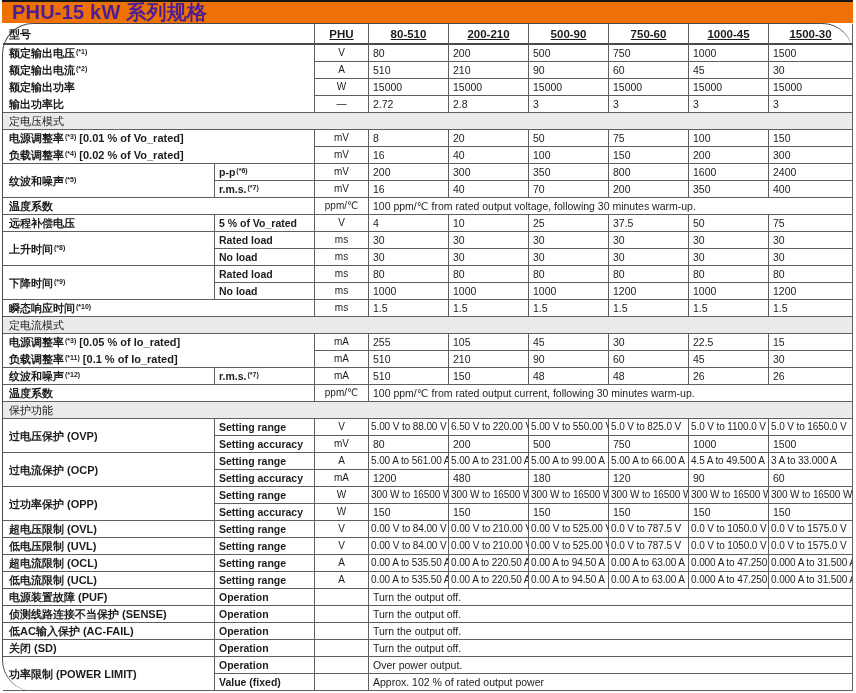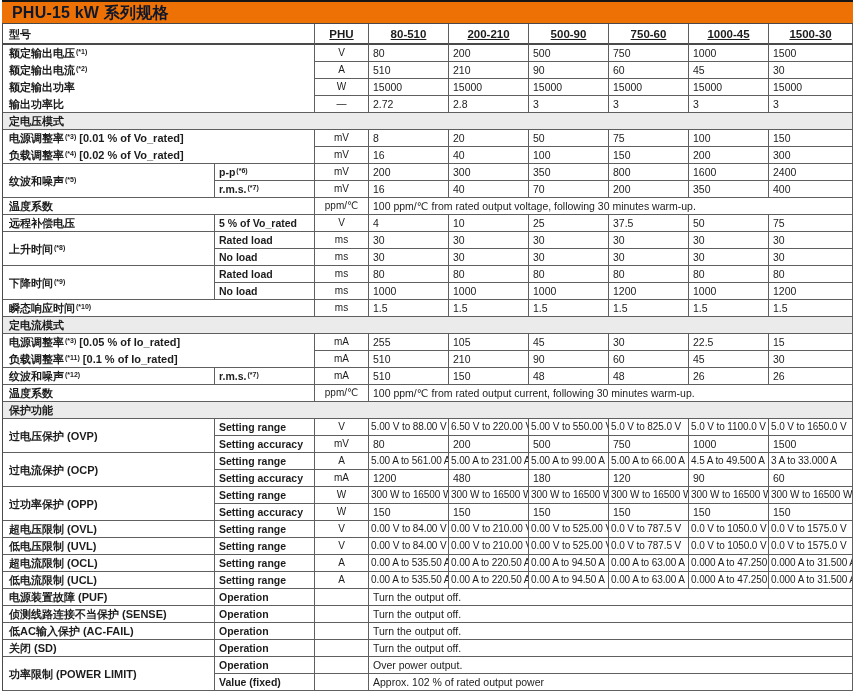--- a/index.html
+++ b/index.html
@@ -1,38 +1,38 @@
 <!DOCTYPE html>
 <html><head>
 <meta charset="utf-8">
 <style>
   html,body{margin:0;padding:0;background:#ffffff;}
   body{font-family:"Liberation Sans","DejaVu Sans",sans-serif;color:#1c1c1c;}
   .wrap{width:856px;height:693px;box-sizing:border-box;padding:0 3px 0 2px;overflow:hidden;}
   .titlebar{
-    background:#ee7105;color:#0f172a;font-weight:bold;font-size:16px;
+    background:#ee7105;color:#4c1d95;font-weight:bold;font-size:20px;
     height:21px;line-height:21px;padding-left:10px;border-top:2px solid #161616;
     letter-spacing:.2px;
   }
   table{border-collapse:separate;border-spacing:0;width:100%;table-layout:fixed;
-        border-left:1px solid #4a4a4a;border-top:1px solid #4a4a4a;}
+        border-left:1px solid #4a4a4a;border-top:1px solid #4a4a4a;border-radius:31px;}
   td{border-right:1px solid #5f5f5f;border-bottom:1px solid #5f5f5f;
      height:16px;padding:0 4px;font-size:10.5px;line-height:16px;
      overflow:hidden;white-space:nowrap;vertical-align:middle;}
   tr.head td{height:19px;border-bottom-width:2px;border-bottom-color:#4a4a4a;}
   .hdr{font-weight:bold;font-size:11.5px;}
   .mod{text-align:center;text-decoration:underline;}
   td.lbl{font-weight:bold;font-size:11px;padding-left:6px;}
   td.nb{border-bottom-color:transparent;border-bottom-width:0;padding-bottom:1px;}
   td.sub{font-weight:bold;font-size:10.5px;}
   td.unit{text-align:center;font-size:10px;padding:0 2px;}
   td.val{font-size:10.5px;}
   td.val.small{font-size:10px;padding:0 2px;letter-spacing:-0.1px;}
   td.spanval{font-size:10.5px;margin-top:16px;}
-  td.section-cell{background:#ebebeb;font-weight:bold;font-size:11px;padding-left:6px;}
+  td.section-cell{background:#ebebeb;font-weight:normal;font-size:11px;padding-left:6px;}
   sup.note{font-size:7px;font-weight:bold;margin-left:1px;vertical-align:top;position:relative;top:-1px;}
 </style>
 </head>
 <body>
 
 <div class="wrap">
   <div class="titlebar">PHU-15 kW 系列规格</div>
   <table>
     <colgroup>
       <col style="width:212px">

